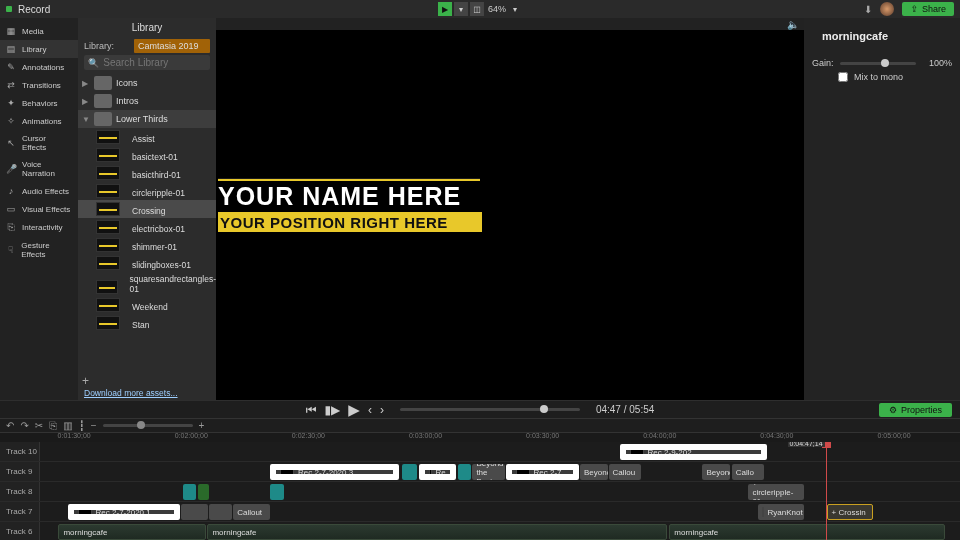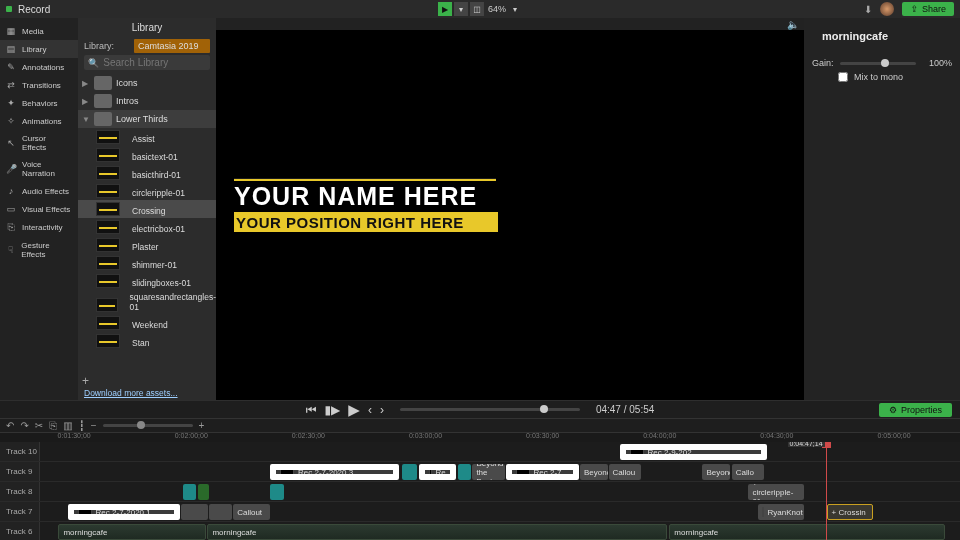--- a/index.html
+++ b/index.html
@@ -38,21 +38,21 @@
 .asset-row { display:flex; align-items:flex-end; gap:12px; padding:2px 0 2px 18px; font-size:8.5px;}
 .asset-row .thumb{ width:24px; height:14px; background:#111; border:1px solid #333; position:relative;}
 .asset-row .thumb .bar{ position:absolute; left:2px; right:2px; height:2px; background:#e8c82a; top:6px;}
 .asset-row.sel{ background:#4a4a4a;}
 .dl-link { font-size:8.5px; color:#9ecfff; text-decoration:underline; padding:2px 6px; cursor:pointer;}
 .plus-asset { position:absolute; bottom:12px; left:4px; color:#aaa; font-size:12px; cursor:pointer;}
 .canvas-area { flex:1; background:#1a1a1a; display:flex; flex-direction:column;}
 .canvas-top { height:12px; background:#222; display:flex; align-items:center; justify-content:flex-end; padding-right:4px;}
 .spk-icon { font-size:10px; color:#ccc;}
 .canvas-body { flex:1; position:relative; background:#000; margin:0 0 0 0;}
-.lower-third { position:absolute; left:2px; top:148px;margin-left:16px; }
+.lower-third { position:absolute; left:2px; top:148px; }
 .lt-bar1{ height:3px; background:#e8c82a; width:262px; margin-bottom:2px; border-top:1px solid #1a1a1a;}
 .lt-name{ color:#fff; font-weight:800; font-size:25px; letter-spacing:1px; line-height:1; padding:1px 0;}
 .lt-bar2{ height:20px; background:#e8c82a; width:264px; display:flex; align-items:center; margin-top:2px;}
 .lt-pos{ color:#111; font-weight:700; font-size:15px; letter-spacing:0.5px; padding-left:2px;}
 .props-panel { width:156px; background:#232323; padding:6px 8px;}
 .props-title { font-size:11px; font-weight:600; color:#eee; padding:6px 0 14px 10px;}
 .props-row { display:flex; align-items:center; gap:6px; font-size:9px; color:#ccc; padding:2px 0;}
 .slider { flex:1; height:3px; background:#444; position:relative; border-radius:2px;}
 .slider .knob{ position:absolute; width:8px; height:8px; background:#ccc; border-radius:50%; top:-3px;}
 .pct { width:30px; text-align:right;}
@@ -223,26 +223,20 @@
         <div class="asset-row">
           <div class="thumb">
             <div class="bar"></div>
           </div>
           <span>electricbox-01</span>
         </div>
         <div class="asset-row">
           <div class="thumb">
             <div class="bar"></div>
           </div>
-          <span>Plaster</span>
-        </div>
-        <div class="asset-row">
-          <div class="thumb">
-            <div class="bar"></div>
-          </div>
           <span>shimmer-01</span>
         </div>
         <div class="asset-row">
           <div class="thumb">
             <div class="bar"></div>
           </div>
           <span>slidingboxes-01</span>
         </div>
         <div class="asset-row">
           <div class="thumb">

